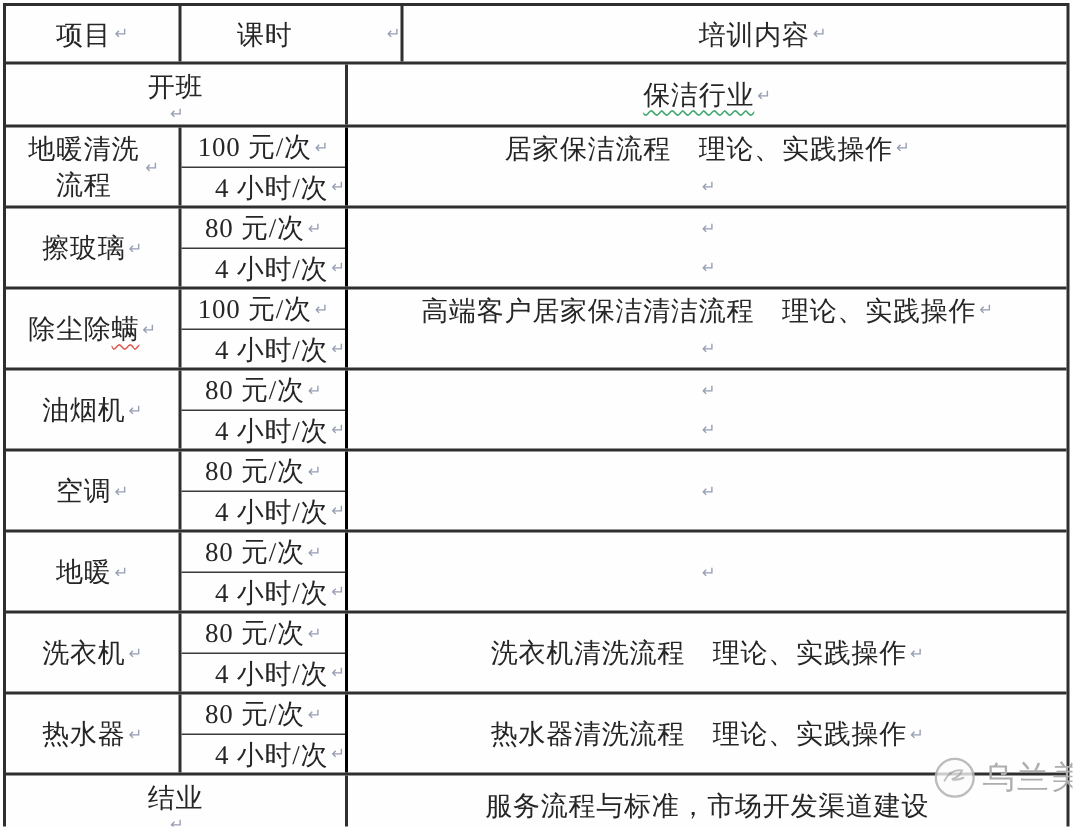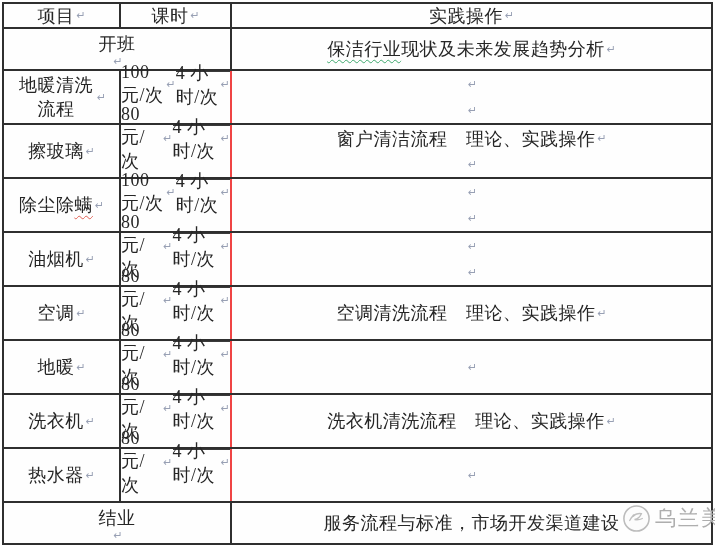--- a/index.html
+++ b/index.html
@@ -7,30 +7,30 @@
     width:715px; height:551px; position:relative; background:#ffffff;
     font-family:"Liberation Serif","DejaVu Serif",serif;
     color:#262626; overflow:hidden;
   }
   .table {
     position:absolute; left:2px; top:2px; width:707px;
     border:2px solid #2f2f2f; background:#fefefe;
   }
   .row { display:flex; }
   .row + .row { border-top:2px solid #2f2f2f; }
-  .hrow { height:23px; }
+  .hrow { height:37px;gap:37px; }
   .mrow { height:40px; }
   .drow { height:52px; }
   .cell, .c1, .hc2, .c12 {
     display:flex; align-items:center; justify-content:center; text-align:center;
   }
   .c1   { width:115px; border-right:2px solid #2f2f2f; }
-  .hc2  { width:109px; border-right:2px solid #2f2f2f; }
+  .hc2  { width:109px; border-right:2px solid #2f2f2f;justify-content:space-between; }
   .c12  { width:226px; border-right:2px solid #2f2f2f;flex-direction:column; }
-  .c2   { width:109px; border-right:2px solid #ef4444; display:flex; flex-direction:row; }
+  .c2   { width:109px; border-right:2px solid #000000; display:flex; flex-direction:column; }
   .c3   { flex:1; display:flex; flex-direction:column; align-items:center; justify-content:center; }
   .sub  { height:26px; display:flex; align-items:center; justify-content:center; }
   .sub.s2 { height:25px; border-top:1px solid #3a3a3a;justify-content:flex-end; }
   .line { width:100%; height:26px; display:flex; align-items:center; justify-content:center; }
   .line.l2 { height:25px; }
   .line.single { height:52px; }
   .txt { font-size:18px; letter-spacing:0.5px; }
   .proj-wrap { display:inline-block; max-width:78px; line-height:24px; }
   .mark {
     font-size:11px; color:#98a0b4; margin-left:2px; line-height:1;
@@ -57,35 +57,34 @@
     <div class="c1">
       <span class="txt">项目</span>
         <span class="mark">↵</span>
     </div>
     <div class="hc2">
       <span class="txt">课时</span>
         <span class="mark">↵</span>
     </div>
     <div class="cell c3">
       <div class="line single">
-        <span class="txt">实践操作</span>
+        <span class="txt">培训内容</span>
           <span class="mark">↵</span>
       </div>
     </div>
   </div>
 
   <div class="row mrow">
     <div class="c12">
       <span class="txt">开班</span>
         <span class="mark">↵</span>
     </div>
     <div class="cell c3">
       <div class="line single">
         <span class="txt wavy-green">保洁行业</span>
-          <span class="txt">现状及未来发展趋势分析</span>
           <span class="mark">↵</span>
       </div>
     </div>
   </div>
 
   <div class="row drow">
     <div class="c1">
       <span class="txt proj-wrap">地暖清洗流程</span>
         <span class="mark">↵</span>
     </div>
@@ -94,20 +93,21 @@
           <span class="txt">100 元/次</span>
           <span class="mark">↵</span>
         </div>
       <div class="sub s2">
           <span class="txt">4 小时/次</span>
           <span class="mark">↵</span>
         </div>
     </div>
     <div class="cell c3">
       <div class="line">
+          <span class="txt">居家保洁流程　理论、实践操作</span>
           <span class="mark">↵</span>
         </div>
       <div class="line l2">
           <span class="mark">↵</span>
         </div>
     </div>
   </div>
 
   <div class="row drow">
     <div class="c1">
@@ -119,21 +119,20 @@
           <span class="txt">80 元/次</span>
           <span class="mark">↵</span>
         </div>
       <div class="sub s2">
           <span class="txt">4 小时/次</span>
           <span class="mark">↵</span>
         </div>
     </div>
     <div class="cell c3">
       <div class="line">
-          <span class="txt">窗户清洁流程　理论、实践操作</span>
           <span class="mark">↵</span>
         </div>
       <div class="line l2">
           <span class="mark">↵</span>
         </div>
     </div>
   </div>
 
   <div class="row drow">
     <div class="c1">
@@ -146,20 +145,21 @@
           <span class="txt">100 元/次</span>
           <span class="mark">↵</span>
         </div>
       <div class="sub s2">
           <span class="txt">4 小时/次</span>
           <span class="mark">↵</span>
         </div>
     </div>
     <div class="cell c3">
       <div class="line">
+          <span class="txt">高端客户居家保洁清洁流程　理论、实践操作</span>
           <span class="mark">↵</span>
         </div>
       <div class="line l2">
           <span class="mark">↵</span>
         </div>
     </div>
   </div>
 
   <div class="row drow">
     <div class="c1">
@@ -196,21 +196,20 @@
           <span class="txt">80 元/次</span>
           <span class="mark">↵</span>
         </div>
       <div class="sub s2">
           <span class="txt">4 小时/次</span>
           <span class="mark">↵</span>
         </div>
     </div>
     <div class="cell c3">
       <div class="line single">
-          <span class="txt">空调清洗流程　理论、实践操作</span>
           <span class="mark">↵</span>
         </div>
     </div>
   </div>
 
   <div class="row drow">
     <div class="c1">
       <span class="txt">地暖</span>
         <span class="mark">↵</span>
     </div>
@@ -264,20 +263,21 @@
           <span class="txt">80 元/次</span>
           <span class="mark">↵</span>
         </div>
       <div class="sub s2">
           <span class="txt">4 小时/次</span>
           <span class="mark">↵</span>
         </div>
     </div>
     <div class="cell c3">
       <div class="line single">
+          <span class="txt">热水器清洗流程　理论、实践操作</span>
           <span class="mark">↵</span>
         </div>
     </div>
   </div>
 
   <div class="row mrow">
     <div class="c12">
       <span class="txt">结业</span>
         <span class="mark">↵</span>
     </div>

